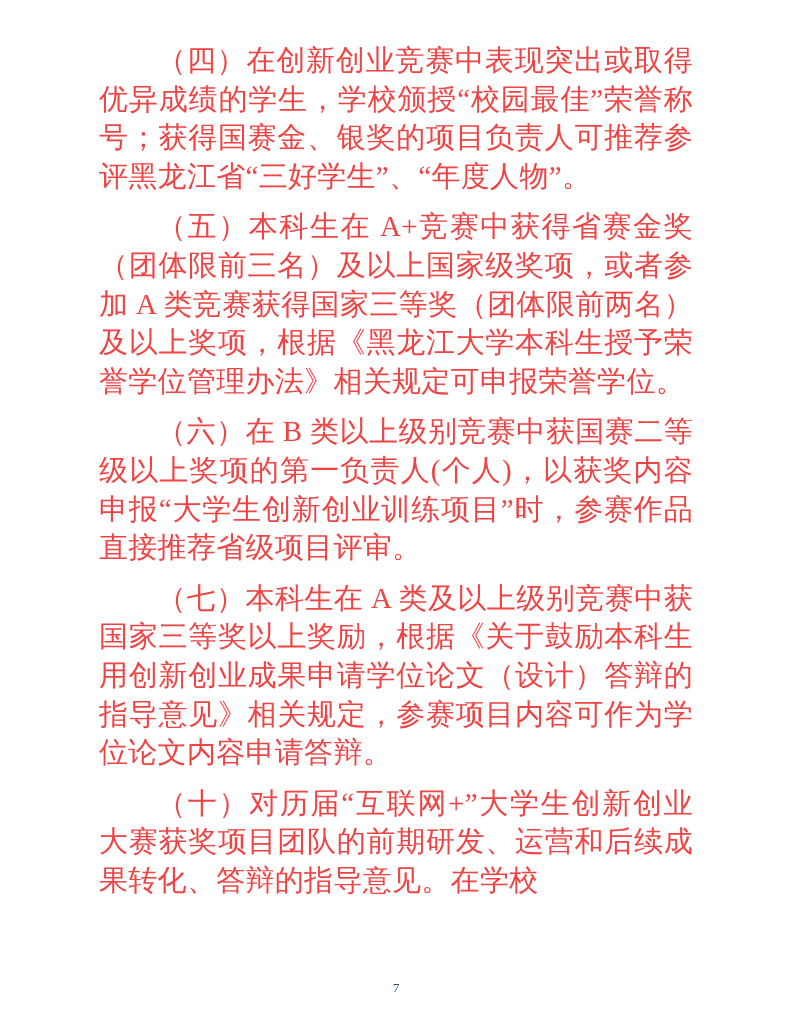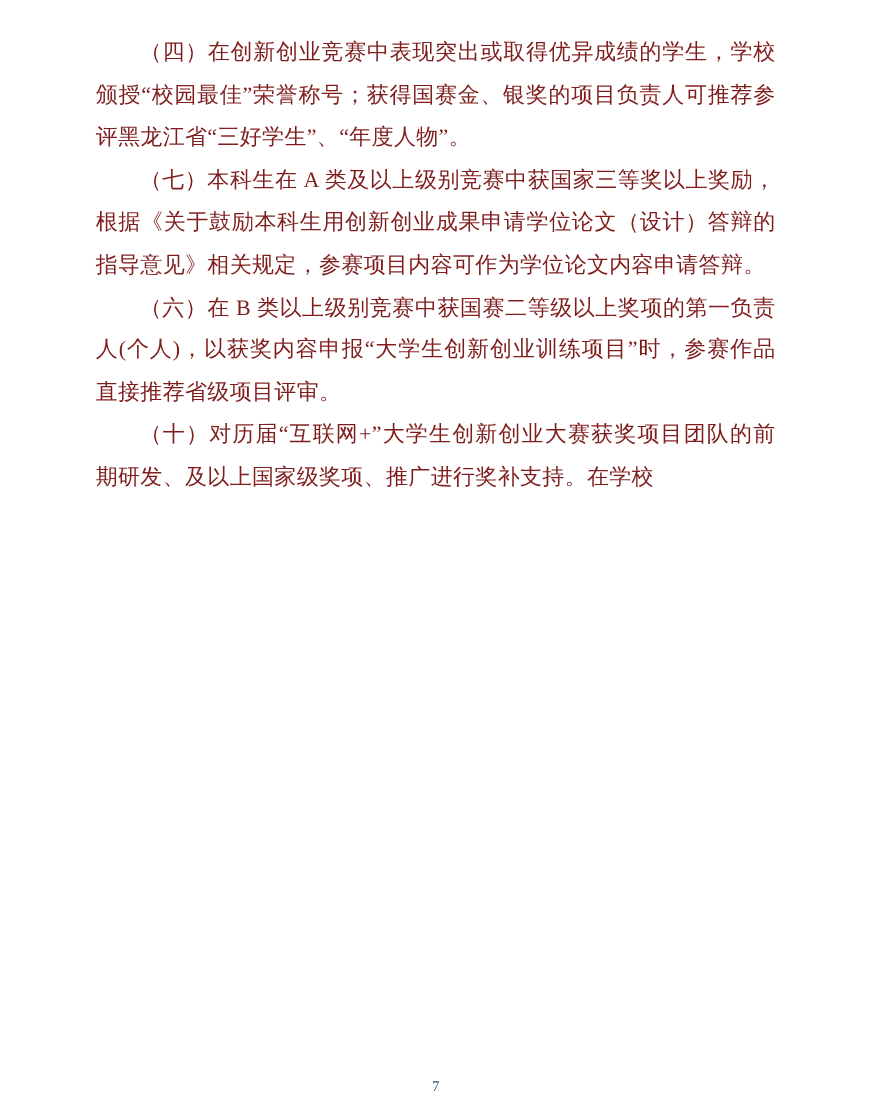--- a/index.html
+++ b/index.html
@@ -15,25 +15,25 @@
     overflow: hidden;
     font-family: "Liberation Serif", "DejaVu Serif", serif;
   }
   .content {
     position: absolute;
     left: 87px;
     top: 29px;
     width: 618px;
   }
   .content p {
-    margin: 0;
+    margin: 12px;
     padding: 0;
-    font-size: 20px;
+    font-size: 29px;
     line-height: 38.6px;
-    color: #7f1d1d;
+    color: #ef4444;
     text-align: justify;
     text-justify: inter-character;
     text-indent: 2em;
     letter-spacing: 0.3px;
     word-break: break-all;
   }
   .page-number {
     position: absolute;
     left: 0;
     right: 0;
@@ -43,18 +43,19 @@
     color: #3b5375;
     font-family: "Liberation Serif", "DejaVu Serif", serif;
   }
 </style>
 </head>
 <body>
 
 <div class="page">
   <div class="content">
     <p>（四）在创新创业竞赛中表现突出或取得优异成绩的学生，学校颁授“校园最佳”荣誉称号；获得国赛金、银奖的项目负责人可推荐参评黑龙江省“三好学生”、“年度人物”。</p>
+    <p>（五）本科生在 A+竞赛中获得省赛金奖（团体限前三名）及以上国家级奖项，或者参加 A 类竞赛获得国家三等奖（团体限前两名）及以上奖项，根据《黑龙江大学本科生授予荣誉学位管理办法》相关规定可申报荣誉学位。</p>
+    <p>（六）在 B 类以上级别竞赛中获国赛二等级以上奖项的第一负责人(个人)，以获奖内容申报“大学生创新创业训练项目”时，参赛作品直接推荐省级项目评审。</p>
     <p>（七）本科生在 A 类及以上级别竞赛中获国家三等奖以上奖励，根据《关于鼓励本科生用创新创业成果申请学位论文（设计）答辩的指导意见》相关规定，参赛项目内容可作为学位论文内容申请答辩。</p>
-    <p>（六）在 B 类以上级别竞赛中获国赛二等级以上奖项的第一负责人(个人)，以获奖内容申报“大学生创新创业训练项目”时，参赛作品直接推荐省级项目评审。</p>
-    <p>（十）对历届“互联网+”大学生创新创业大赛获奖项目团队的前期研发、及以上国家级奖项、推广进行奖补支持。在学校</p>
+    <p>（十）对历届“互联网+”大学生创新创业大赛获奖项目团队的前期研发、运营和后续成果转化、答辩的指导意见。在学校</p>
   </div>
   <div class="page-number">7</div>
 </div>
 
 </body></html>

